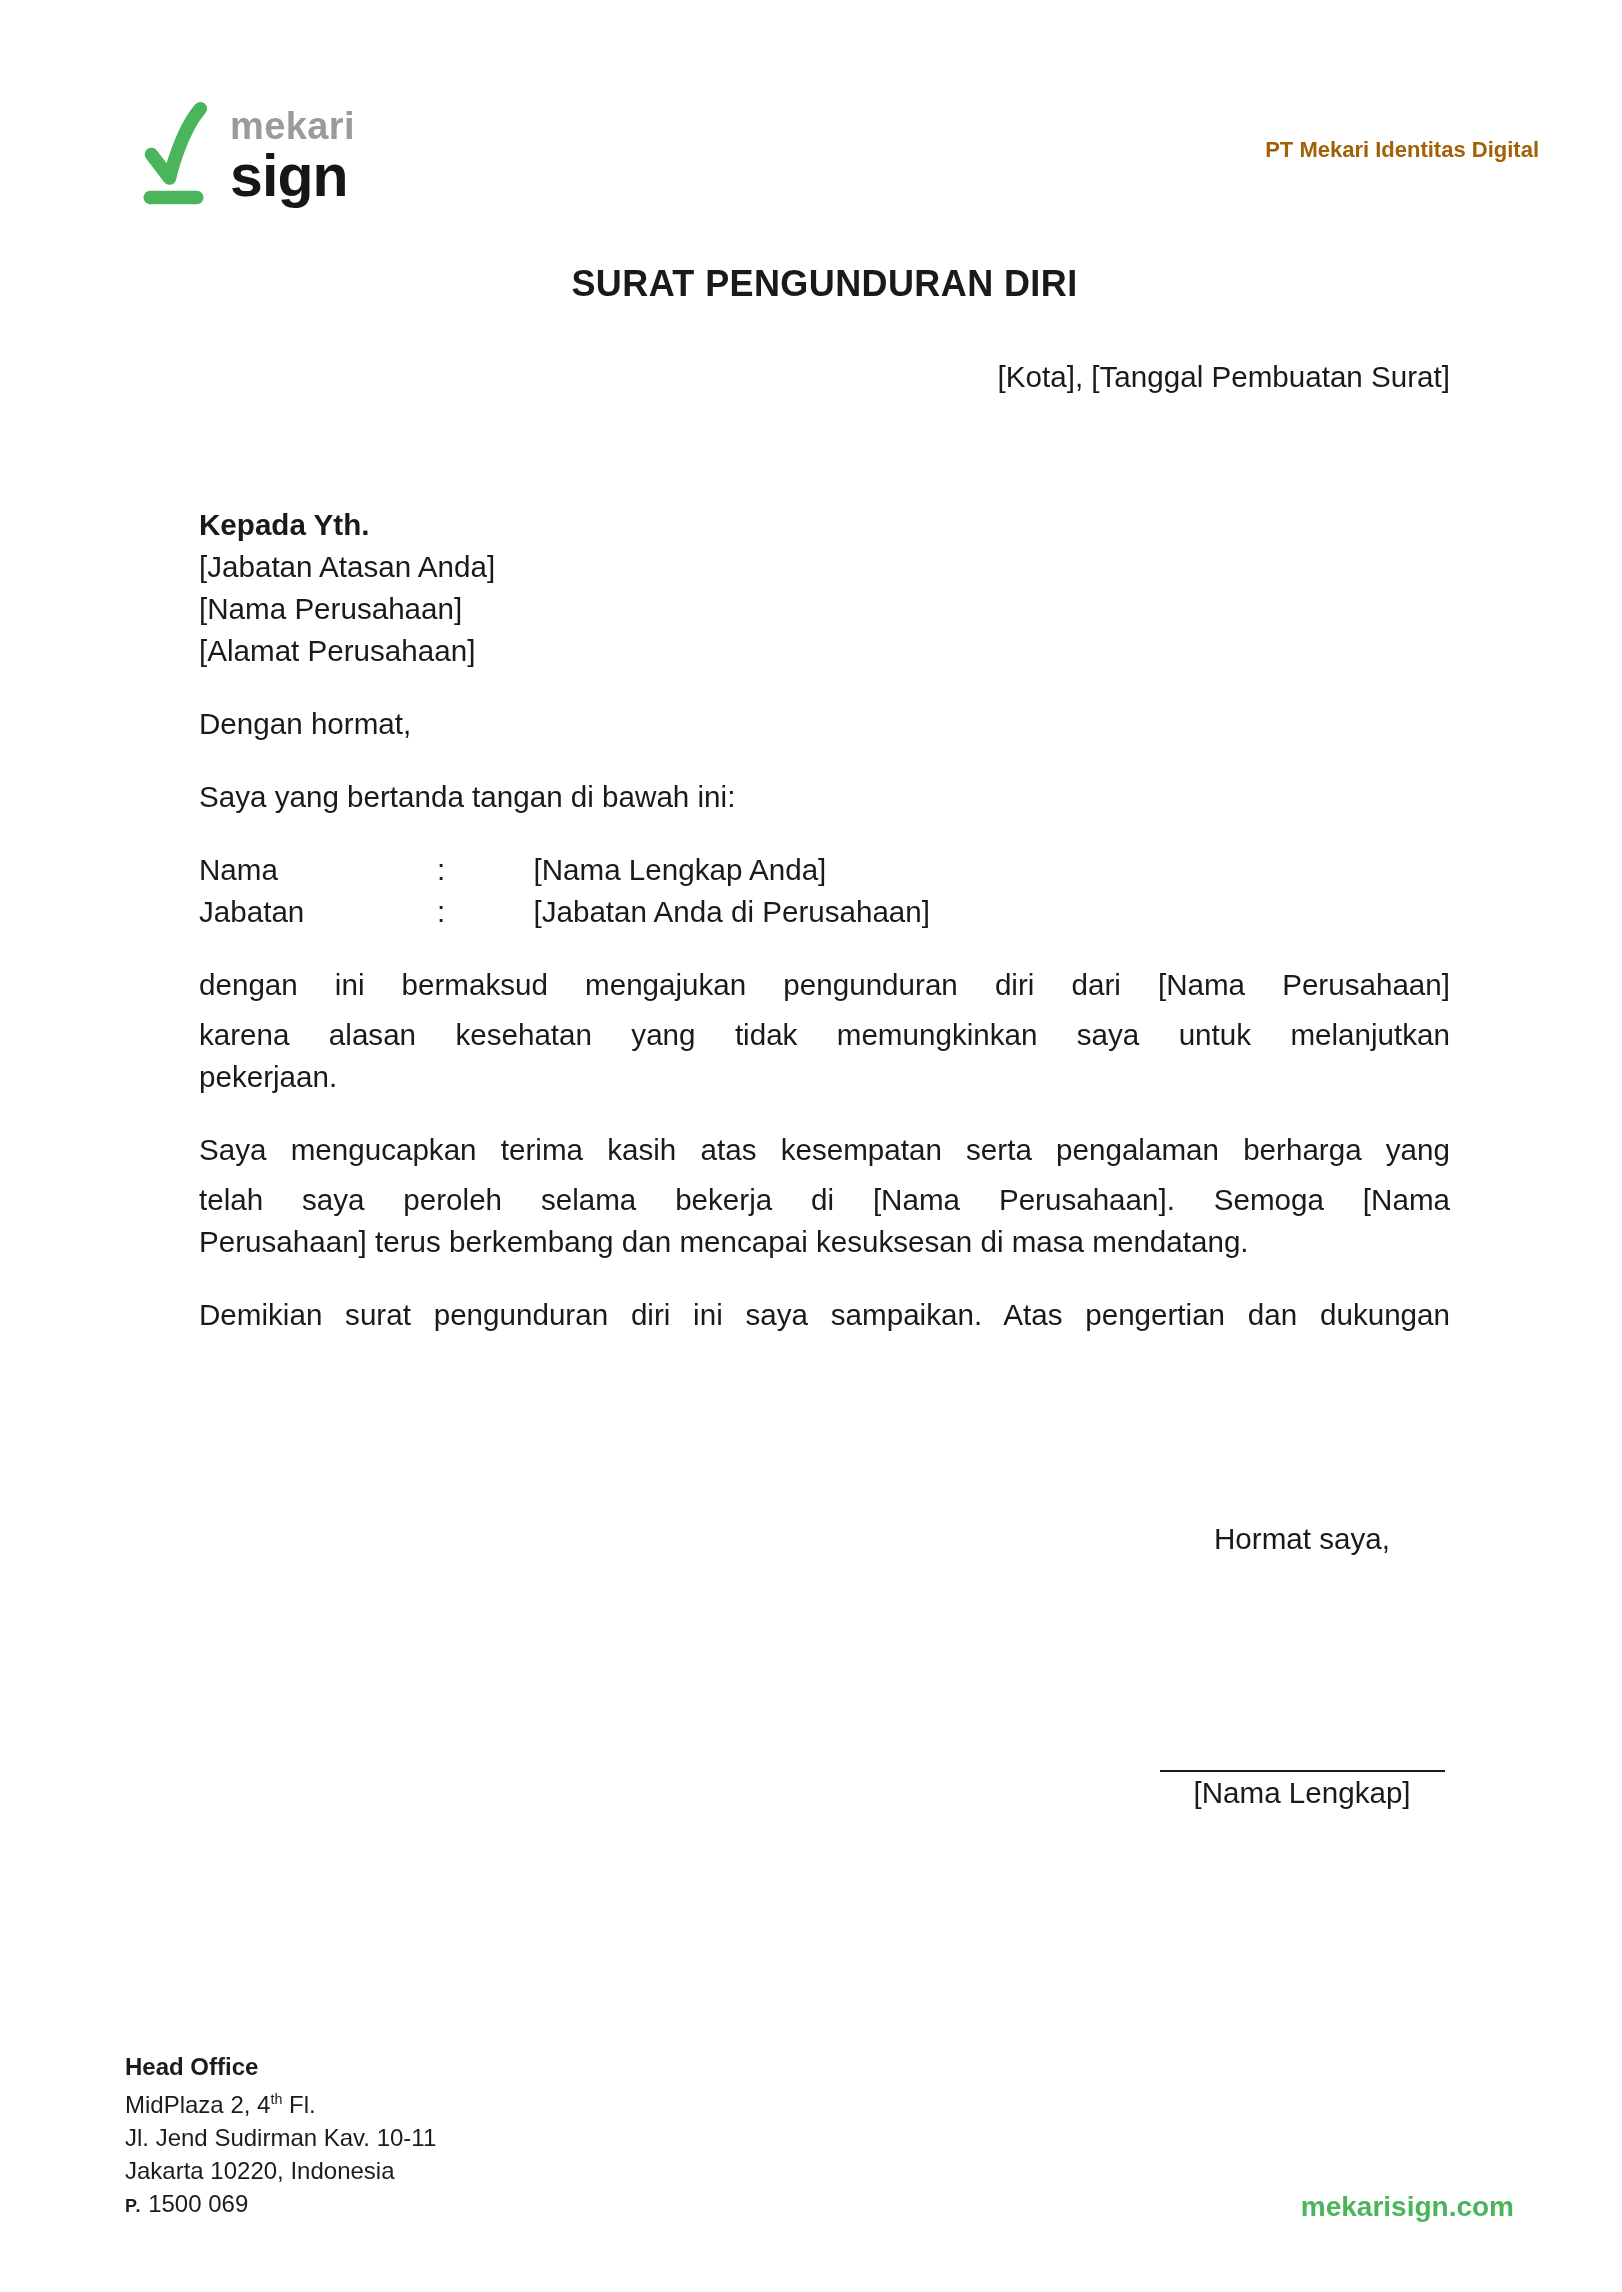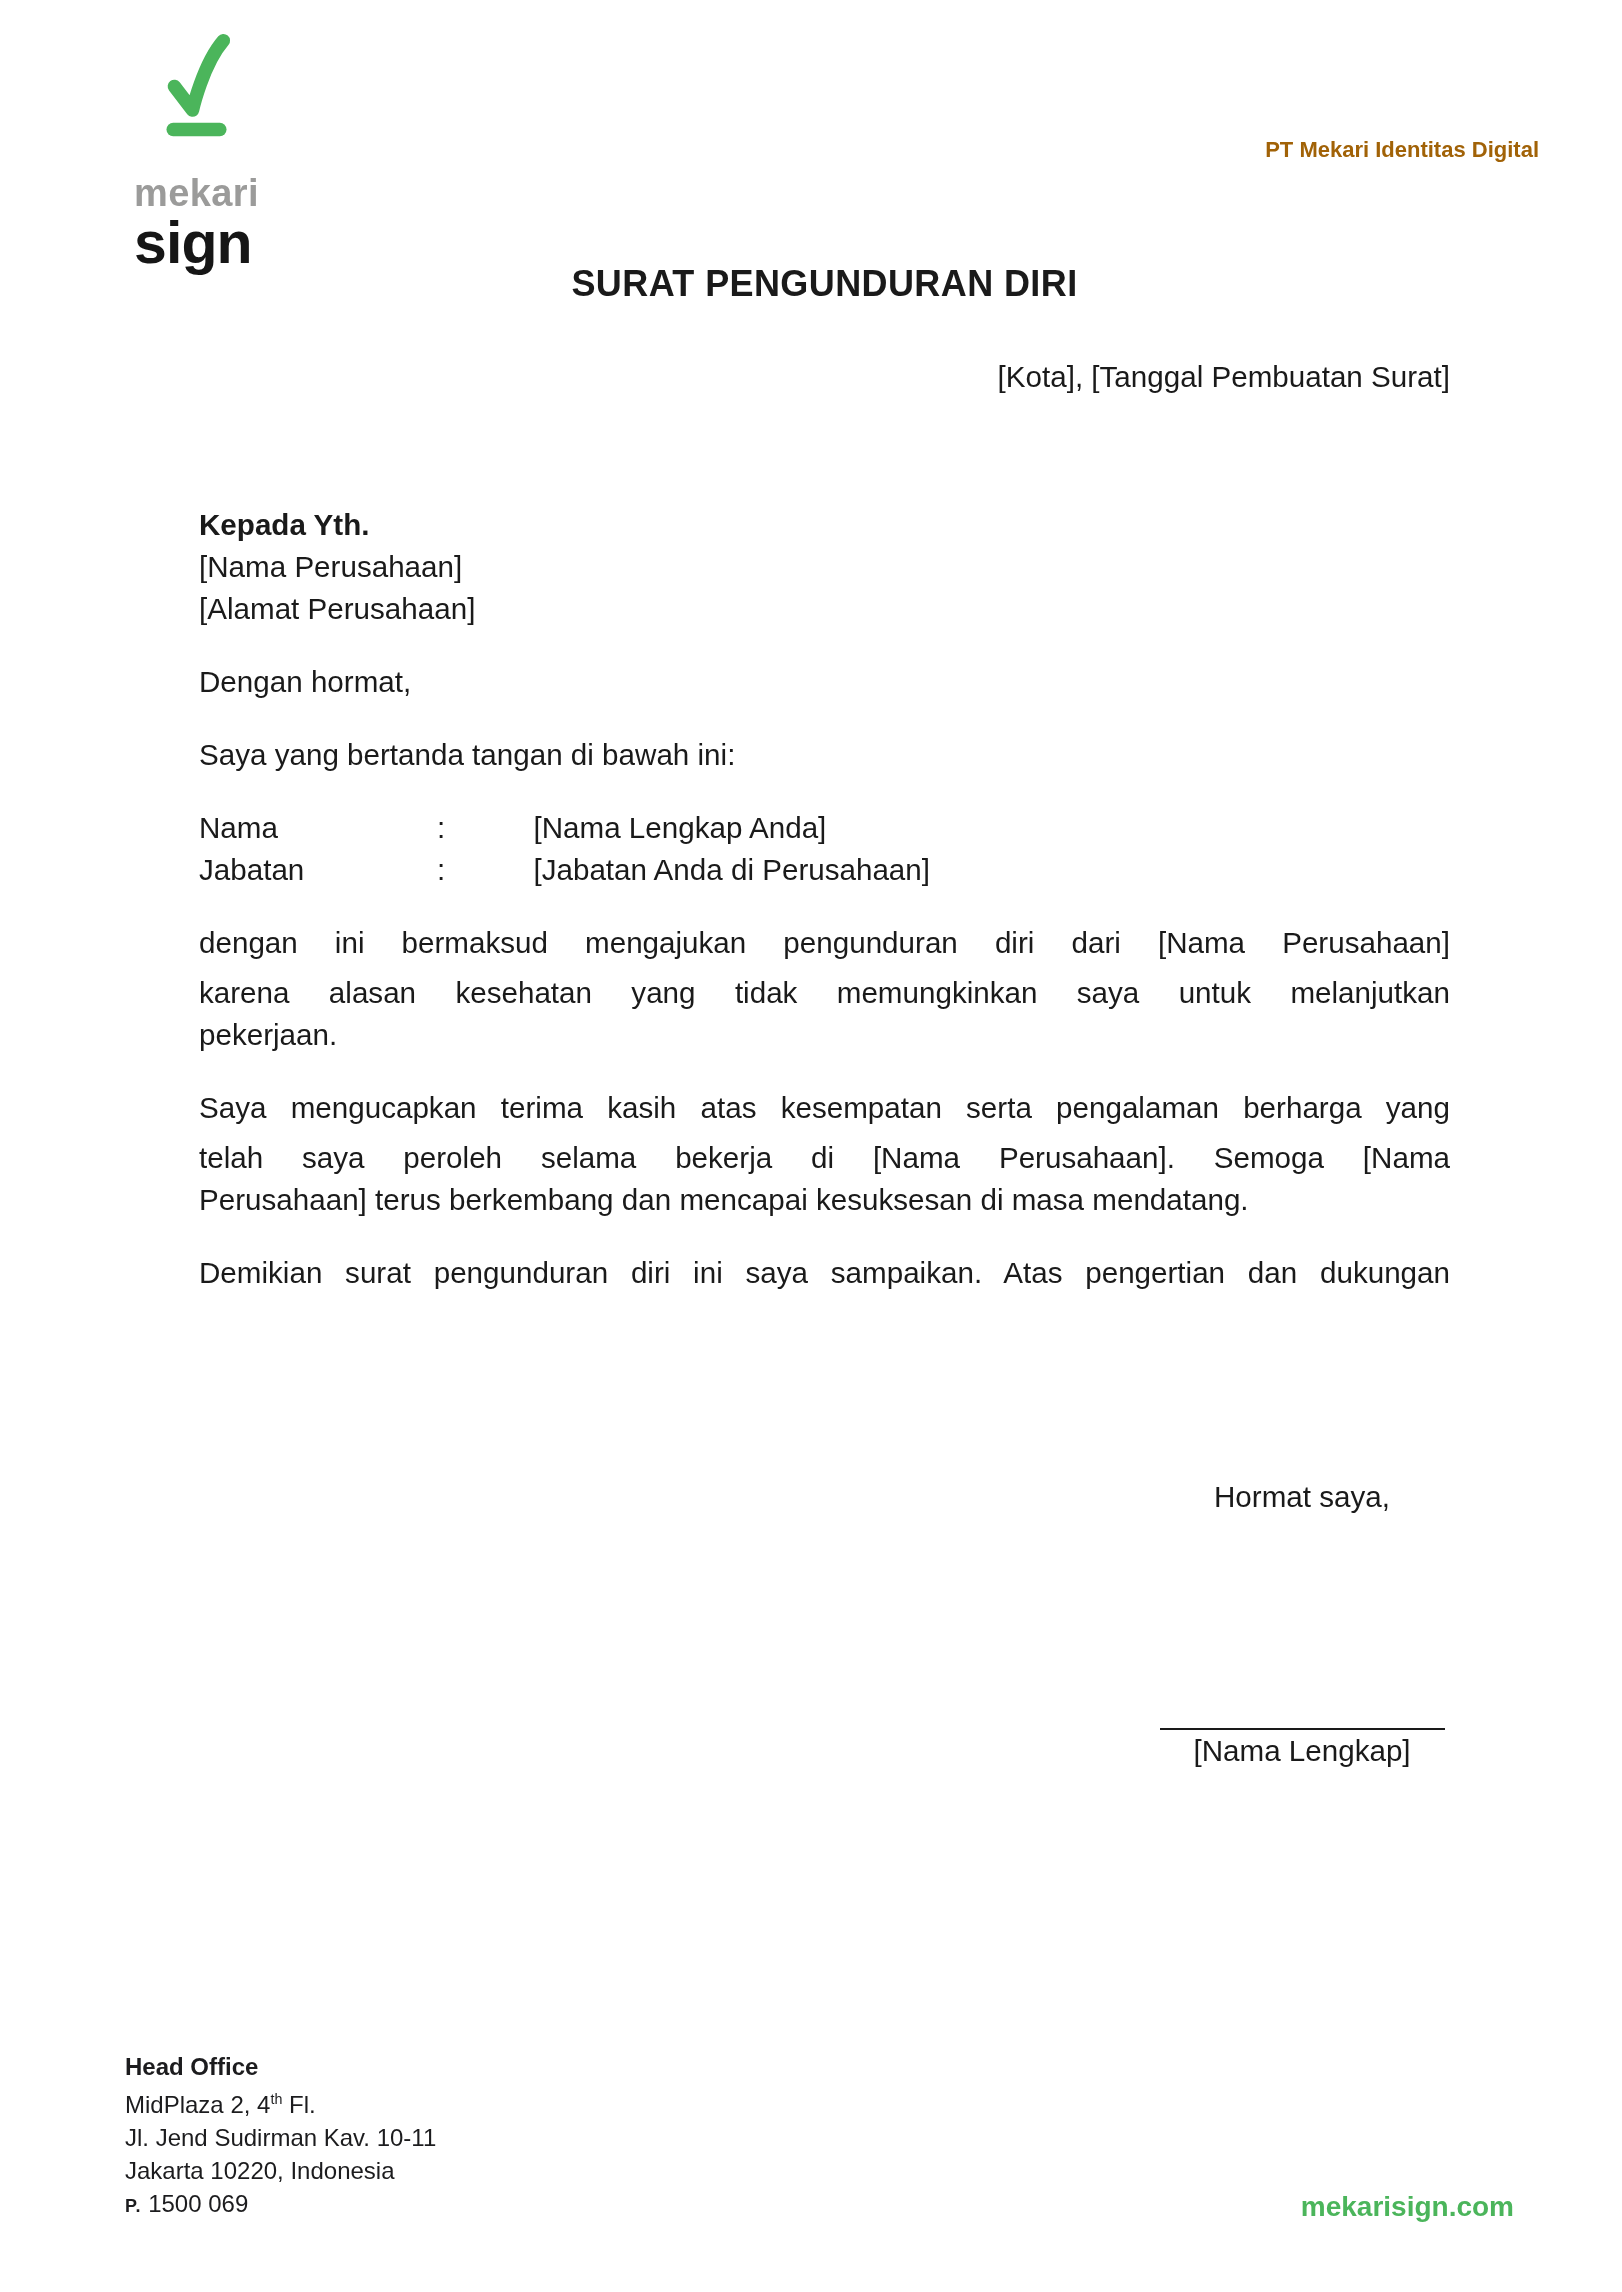--- a/index.html
+++ b/index.html
@@ -13,21 +13,21 @@
     color:var(--ink);
     overflow:hidden;
   }
 
   
   .header {
     display:flex; justify-content:space-between; align-items:center;
     padding:94px 84px 0 134px;
     height:206px;
   }
-  .logo { display:flex; align-items:center; gap:32px;flex-direction:column; }
+  .logo { display:flex; align-items:flex-end; gap:17px; }
   .logo-icon { width:79px; height:109px; color:var(--green); flex:none; }
   .logo-text { display:flex; flex-direction:column; padding-top:5.4px; }
   .logo-mekari { font-size:38px; font-weight:bold; color:var(--gray); letter-spacing:0.4px; line-height:39px; }
   .logo-sign { font-size:59px; font-weight:bold; color:#161616; letter-spacing:-0.9px; line-height:57px; margin-top:1.8px; }
   .company-name { font-size:22px; font-weight:bold; color:#a16207; }
 
   
   .letter { padding:0 173px 0 199px; font-size:29.6px; line-height:42px; }
   .title { font-size:36px; font-weight:bold; text-align:center; margin-top:57px; line-height:42px; letter-spacing:0.4px; }
   .date-line { text-align:right; margin-top:51px; }
@@ -71,20 +71,21 @@
     <div class="company-name">PT Mekari Identitas Digital</div>
   </div>
 
   <div class="letter">
     <div class="title">SURAT PENGUNDURAN DIRI</div>
 
     <div class="date-line">[Kota], [Tanggal Pembuatan Surat]</div>
 
     <div class="recipient">
       <p class="salutation">Kepada Yth.</p>
+      <p>[Jabatan Atasan Anda]</p>
       <p>[Nama Perusahaan]</p>
       <p>[Alamat Perusahaan]</p>
     </div>
 
     <p class="gap">Dengan hormat,</p>
 
     <p class="gap">Saya yang bertanda tangan di bawah ini:</p>
 
     <div class="gap">
       <div class="identity-row">

